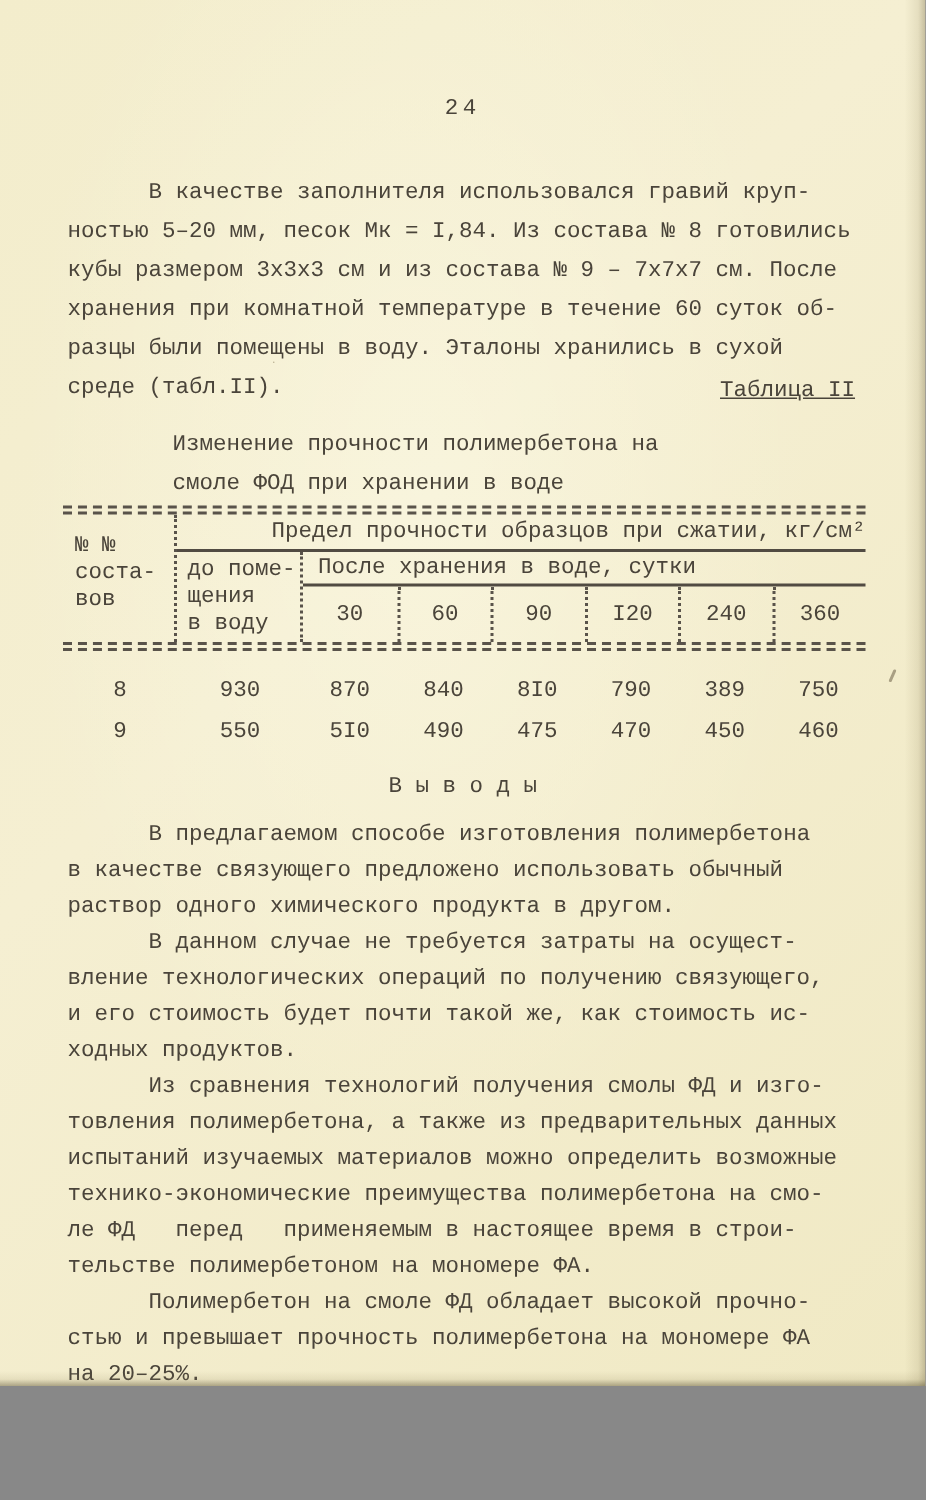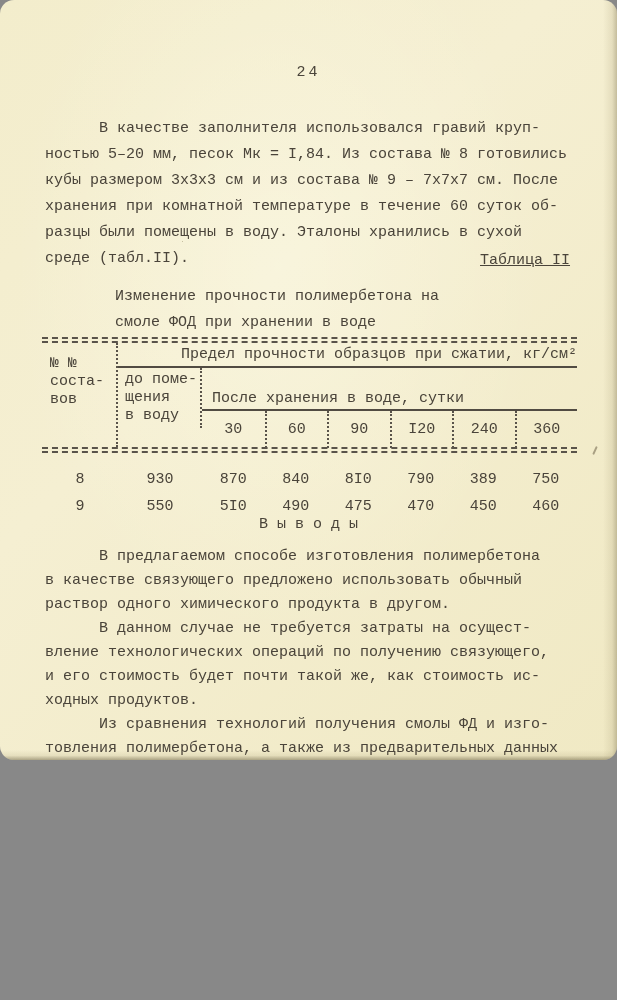--- a/index.html
+++ b/index.html
@@ -1,27 +1,26 @@
 <!DOCTYPE html>
 <html><head>
 <meta charset="utf-8">
 <style>
   html,body { margin:0; padding:0; background:#888; }
   .page {
     position:relative;
-    width:617px; height:760px;
+    width:617px; height:924px;
     margin:0 auto;
     background:
       radial-gradient(ellipse at 45% 35%, rgba(255,255,240,0.35) 0%, rgba(255,255,240,0) 55%),
       linear-gradient(135deg, #f3edcc 0%, #f5efd2 40%, #f0e9c4 100%);
     font-family:"Liberation Mono","DejaVu Sans Mono",monospace;
     color:#4a443a;
     font-size:15px;
     overflow:hidden;
-    border-radius:14px;
   }
   .pagenum {
     position:absolute; top:64px; left:0; width:100%;
     text-align:center; letter-spacing:3px;
   }
   .intro {
     position:absolute; left:45px; top:116px; width:540px;
     white-space:pre-wrap; line-height:26px;
   }
   .tbl-label { position:absolute; top:252px; left:480px;text-decoration:underline; }
@@ -50,21 +49,21 @@
   }
   .hr-sub { display:grid; grid-template-columns:84px 1fr; }
   .col-before {
     border-right:2px dotted #59534a;
     white-space:pre-line; line-height:18px;
     padding:3px 0 0 7px; height:57px;
   }
   .after-title {
     height:21px; line-height:21px;
     border-bottom:2px solid #514b42;
-    padding-left:10px; white-space:nowrap;margin-top:20px;
+    padding-left:10px; white-space:nowrap;
   }
   .days { display:grid; grid-template-columns:repeat(6,1fr); height:36px; }
   .day-cell { text-align:center; line-height:37px; }
   .day-cell + .day-cell { border-left:2px dotted #59534a; }
 
   .tbody { padding-top:13px; }
   .trow {
     display:grid;
     grid-template-columns:76px 84px repeat(6,1fr);
     height:27px; line-height:27px;

